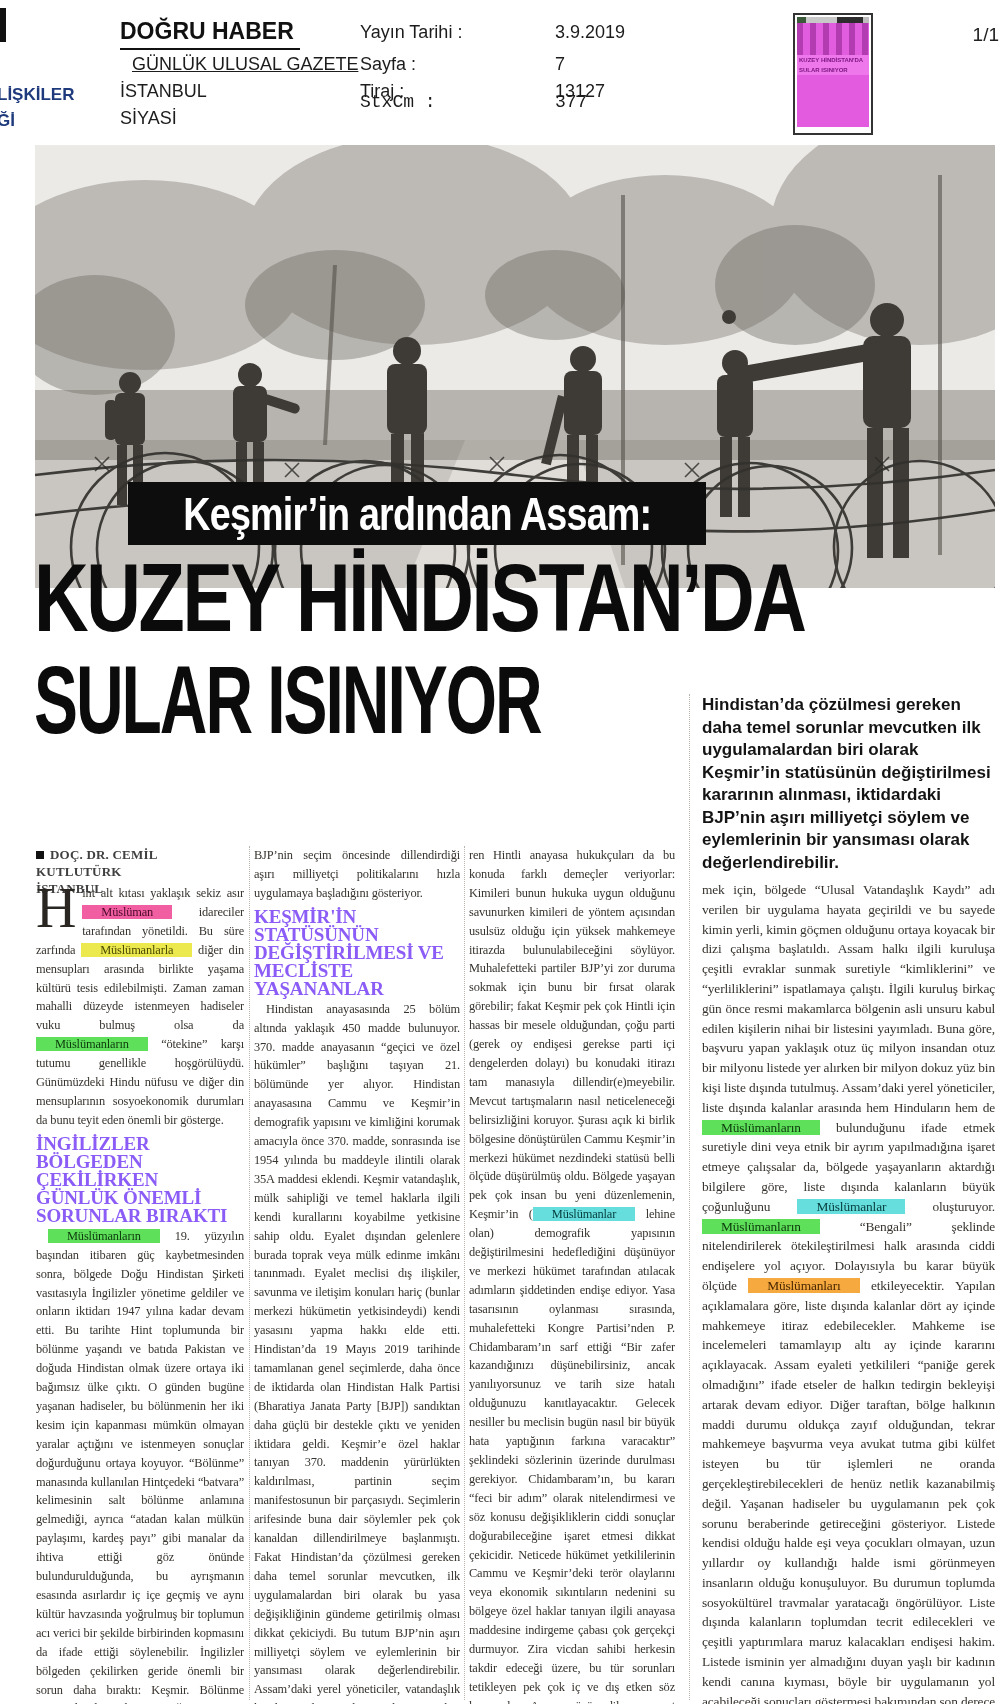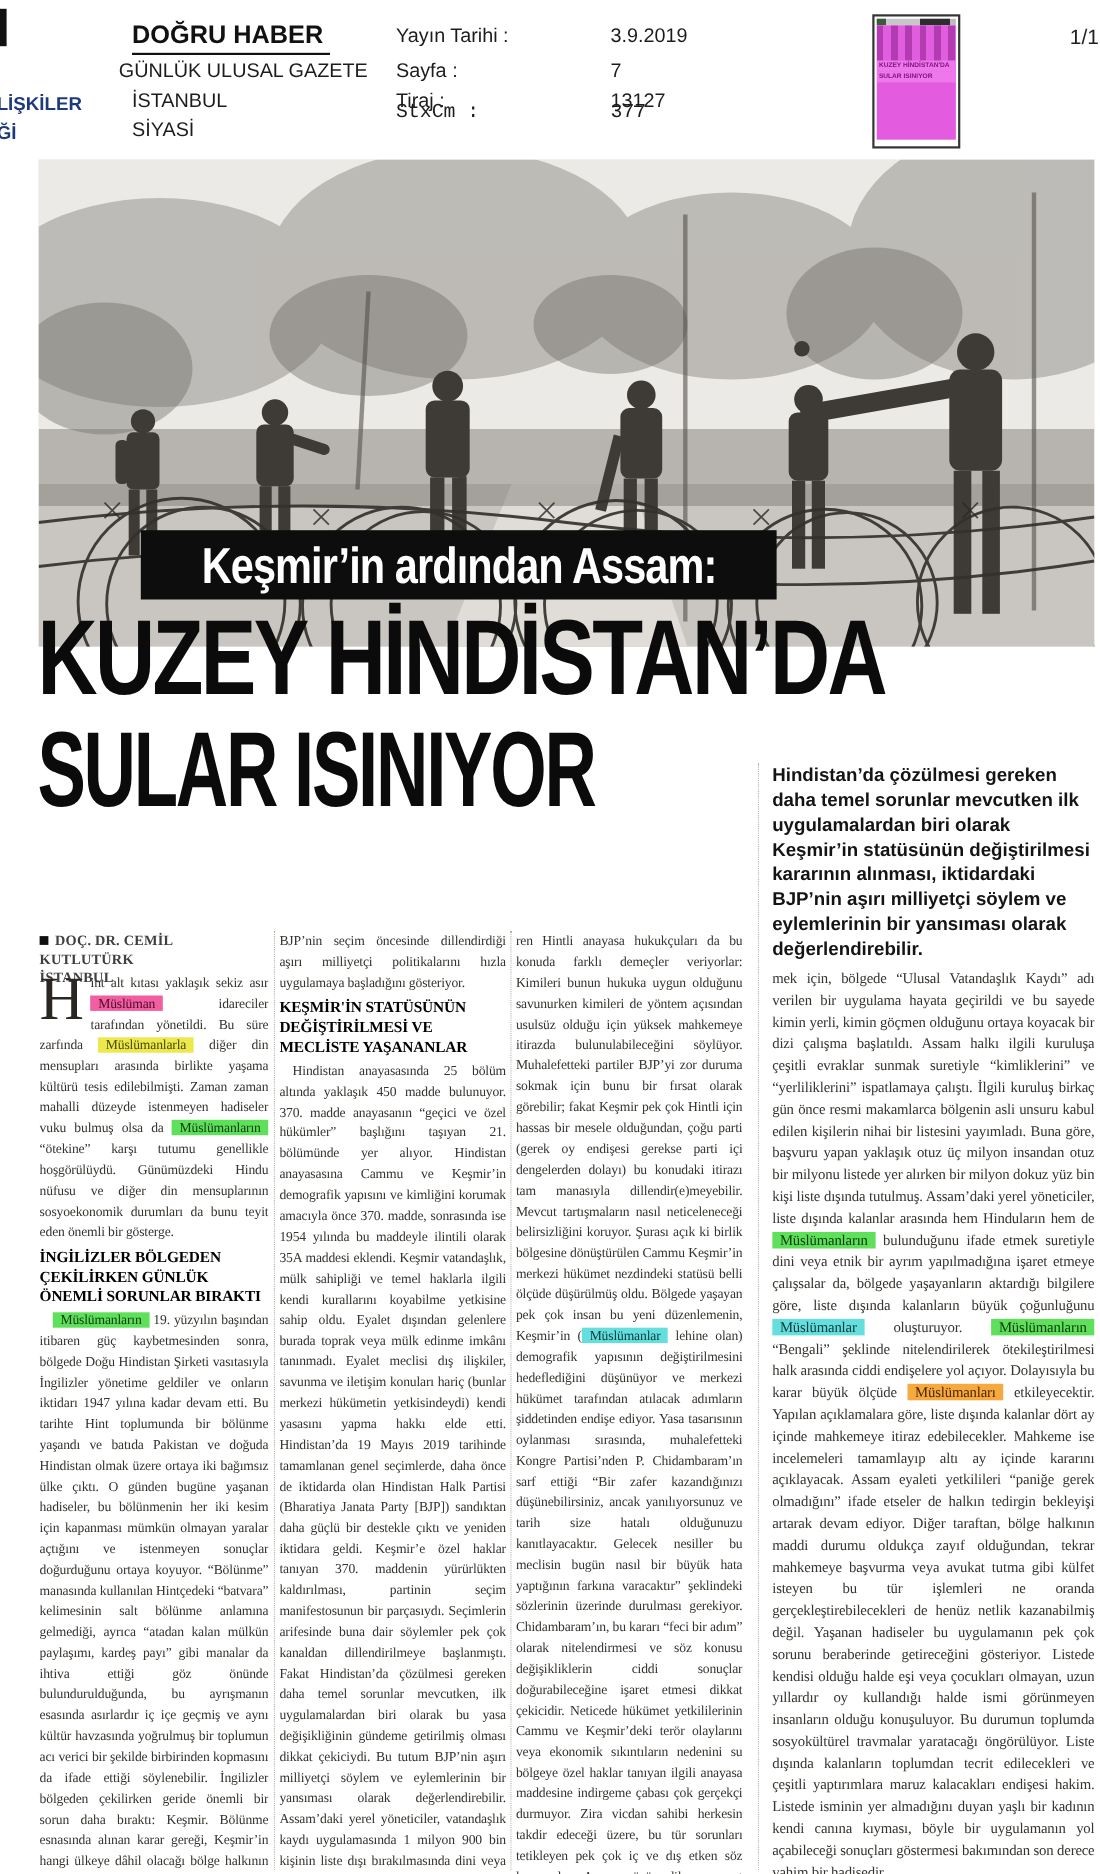--- a/index.html
+++ b/index.html
@@ -7,21 +7,21 @@
         font-family:"Liberation Serif","DejaVu Serif",serif;color:#37332e;}
   .abs{position:absolute;}
 
   
   .corner-mark{left:0;top:8px;width:6px;height:34px;background:#111;}
   .clip-left{left:-3px;top:82px;font-family:"Liberation Sans",sans-serif;font-weight:bold;
              font-size:17px;line-height:26px;color:#1e3a7d;}
   .source-name{left:120px;top:18px;font-family:"Liberation Sans",sans-serif;font-weight:bold;
                font-size:23px;color:#111;border-bottom:2px solid #111;padding:0 6px 3px 0;}
   .hdr-line{font-family:"Liberation Sans",sans-serif;font-size:18px;color:#1c1c1c;text-align:right;}
-  .src2{left:108px;top:54px;} .src3{left:120px;top:81px;} .src4{left:120px;top:108px;}
+  .src2{left:132px;top:54px;text-decoration:underline;} .src3{left:120px;top:81px;} .src4{left:120px;top:108px;}
   .lbl{left:360px;} .val{left:555px;}
   .r1{top:22px;} .r2{top:54px;} .r3{top:81px;} .r4{top:92px;font-family:Liberation Mono, monospace;}
   .page-indicator{right:1px;top:24px;font-family:"Liberation Sans",sans-serif;font-size:19px;color:#222;}
 
   .thumb{left:793px;top:13px;width:80px;height:122px;border:2px solid #333;background:#fff;padding:2px;box-sizing:border-box;}
   .thumb-header{height:6px;background:linear-gradient(90deg,#3a5a3a 0 12%,#c8c8c8 12% 55%,#2d2d2d 55% 92%,#bdbdbd 92%);}
   .thumb-body{height:104px;background:var(--thumb-magenta,#e35ce0);position:relative;overflow:hidden;}
   .thumb-photo{height:32px;background:
       repeating-linear-gradient(90deg, rgba(120,20,120,.45) 0 6px, rgba(220,100,220,.2) 6px 13px);}
   .thumb-headline{font-family:"Liberation Sans",sans-serif;font-weight:bold;font-size:6px;line-height:8px;
@@ -53,23 +53,23 @@
   .byline .sq{display:inline-block;width:8px;height:8px;background:#111;margin-right:6px;}
 
   
   .col{overflow:hidden;text-align:justify;font-size:12.4px;line-height:18.9px;letter-spacing:-.15px;}
   .col1{left:36px;top:884px;width:208px;height:820px;}
   .col2{left:254px;top:846px;width:206px;height:858px;}
   .col3{left:469px;top:846px;width:206px;height:858px;}
   .col4{left:702px;top:880px;width:293px;height:824px;font-size:13.4px;line-height:19.8px;}
   .col p.para{margin:0;text-indent:12px;}
   .col p.noindent{text-indent:0;}
-  .subhead{font-weight:bold;color:#000000;margin:5px 0 2px 0;line-height:18px;font-size:14px;text-align:left;}
+  .subhead{font-weight:bold;color:#8b5cf6;margin:5px 0 2px 0;line-height:18px;font-size:19px;text-align:left;}
   .dropcap{float:left;font-size:56px;line-height:44px;padding:2px 6px 0 0;color:#2a2722;}
-  .hl{padding:0 7px;}
+  .hl{padding:0 19px;}
   .hl-pink{background:var(--hl-pink);color:#4a0a28;}
   .hl-yellow{background:var(--hl-yellow);color:#4a4a00;}
   .hl-green{background:var(--hl-green);color:#0c3a0c;}
   .hl-cyan{background:var(--hl-cyan);color:#063c3c;}
   .hl-orange{background:var(--hl-orange);color:#4a2800;}
 
   .vrule{width:0;border-left:1px dotted #b9b4ae;}
   .vr1{left:249px;top:846px;height:854px;}
   .vr2{left:464px;top:846px;height:854px;}
   .vr3{left:689px;top:694px;height:1006px;}

